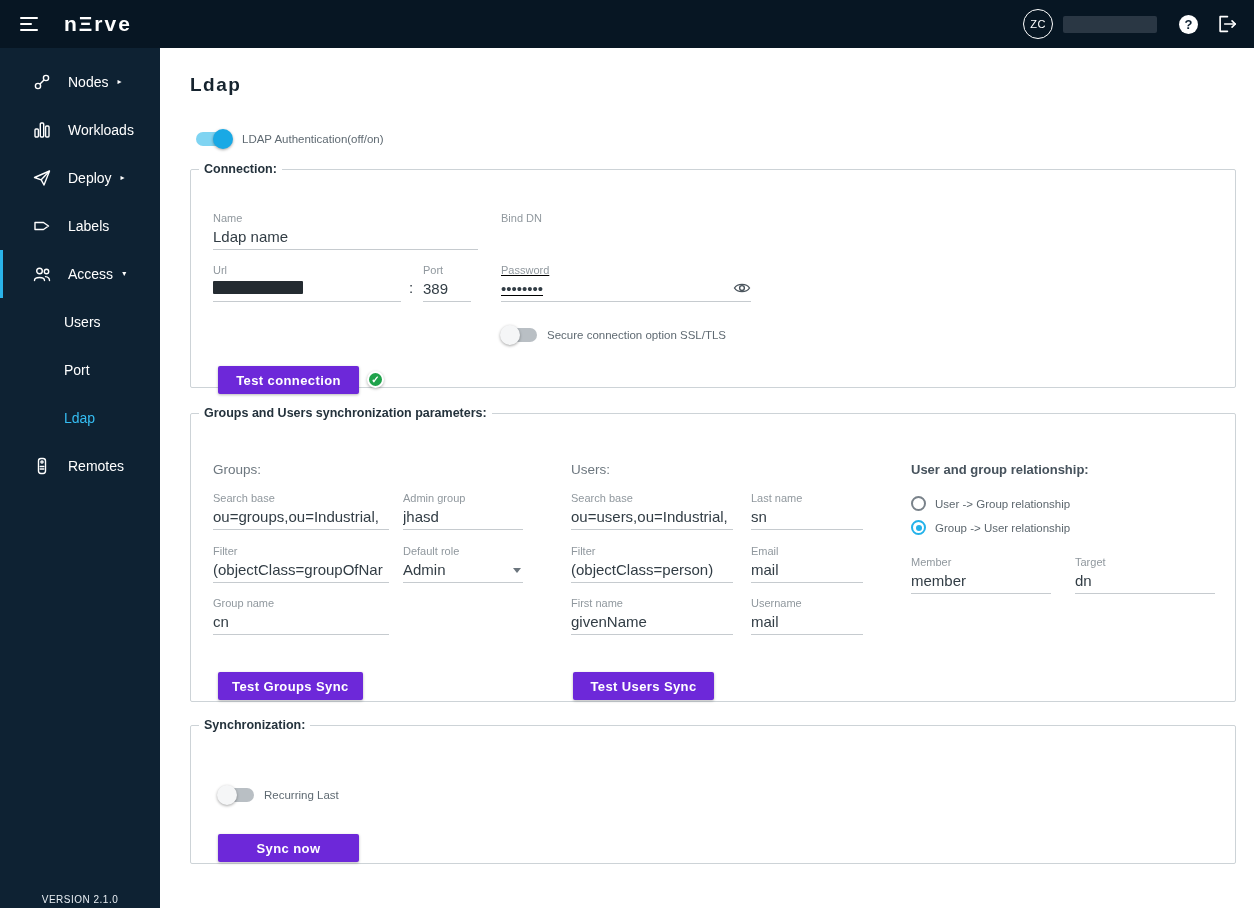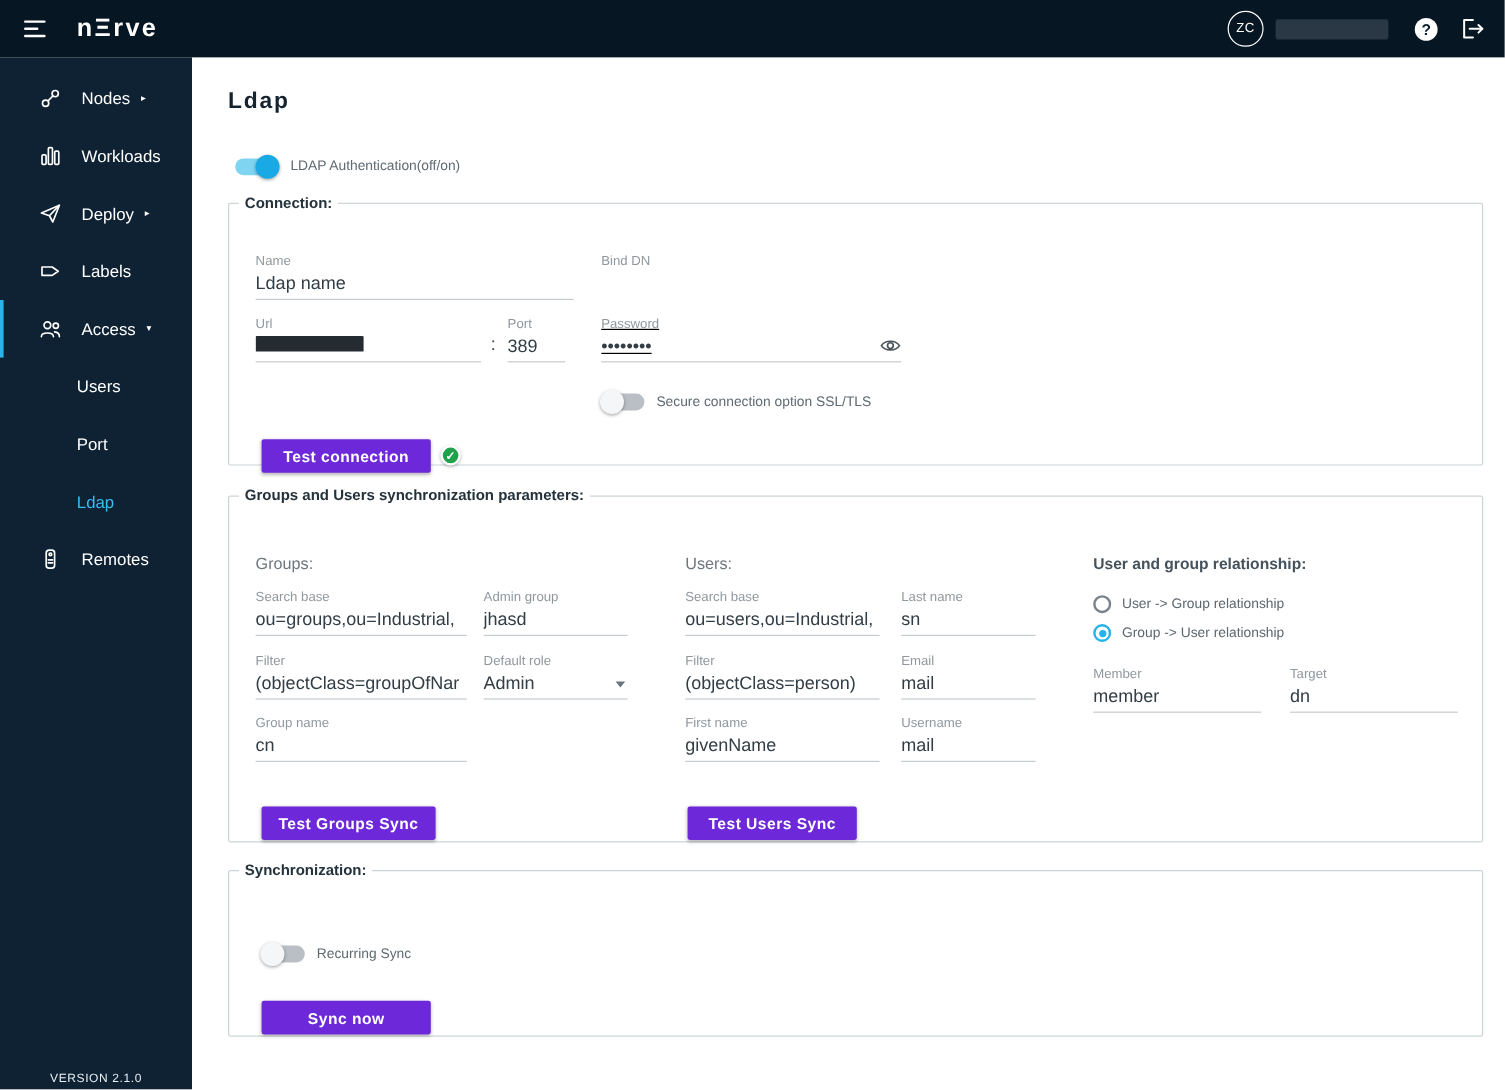--- a/index.html
+++ b/index.html
@@ -335,21 +335,21 @@
         </div>
       </fieldset>
 
       <fieldset class="fs-schedule">
         <legend>Synchronization:</legend>
 
         <div class="toggle-row" style="position:absolute; left:27px; top:56px;">
           <div class="toggle off">
               <span class="knob"></span>
             </div>
-          <span class="toggle-label">Recurring Sync</span>
+          <span class="toggle-label">Recurring Last</span>
         </div>
 
         <button class="btn" style="left:27px; top:102px;">Sync now</button>
       </fieldset>
 
     </main>
   </div>
 </div>
 
 </body></html>

